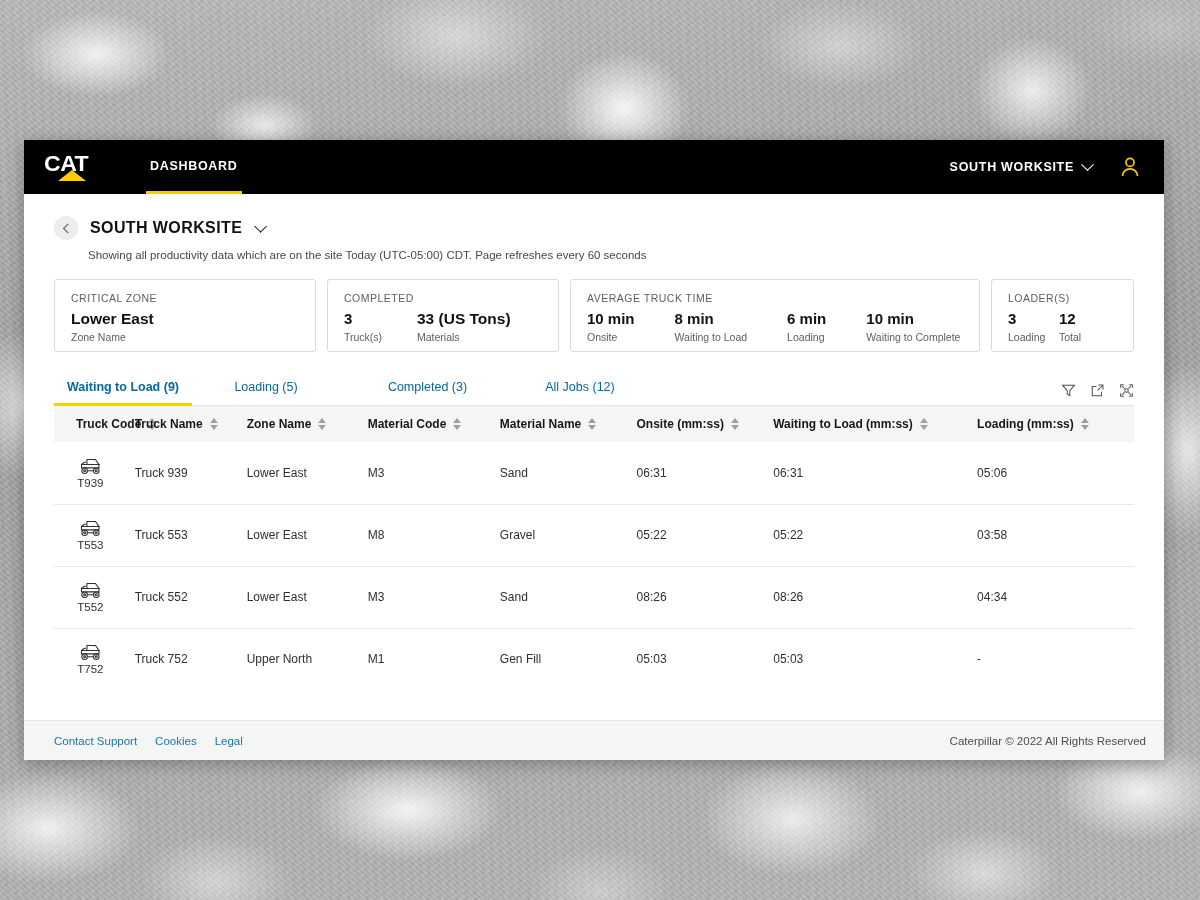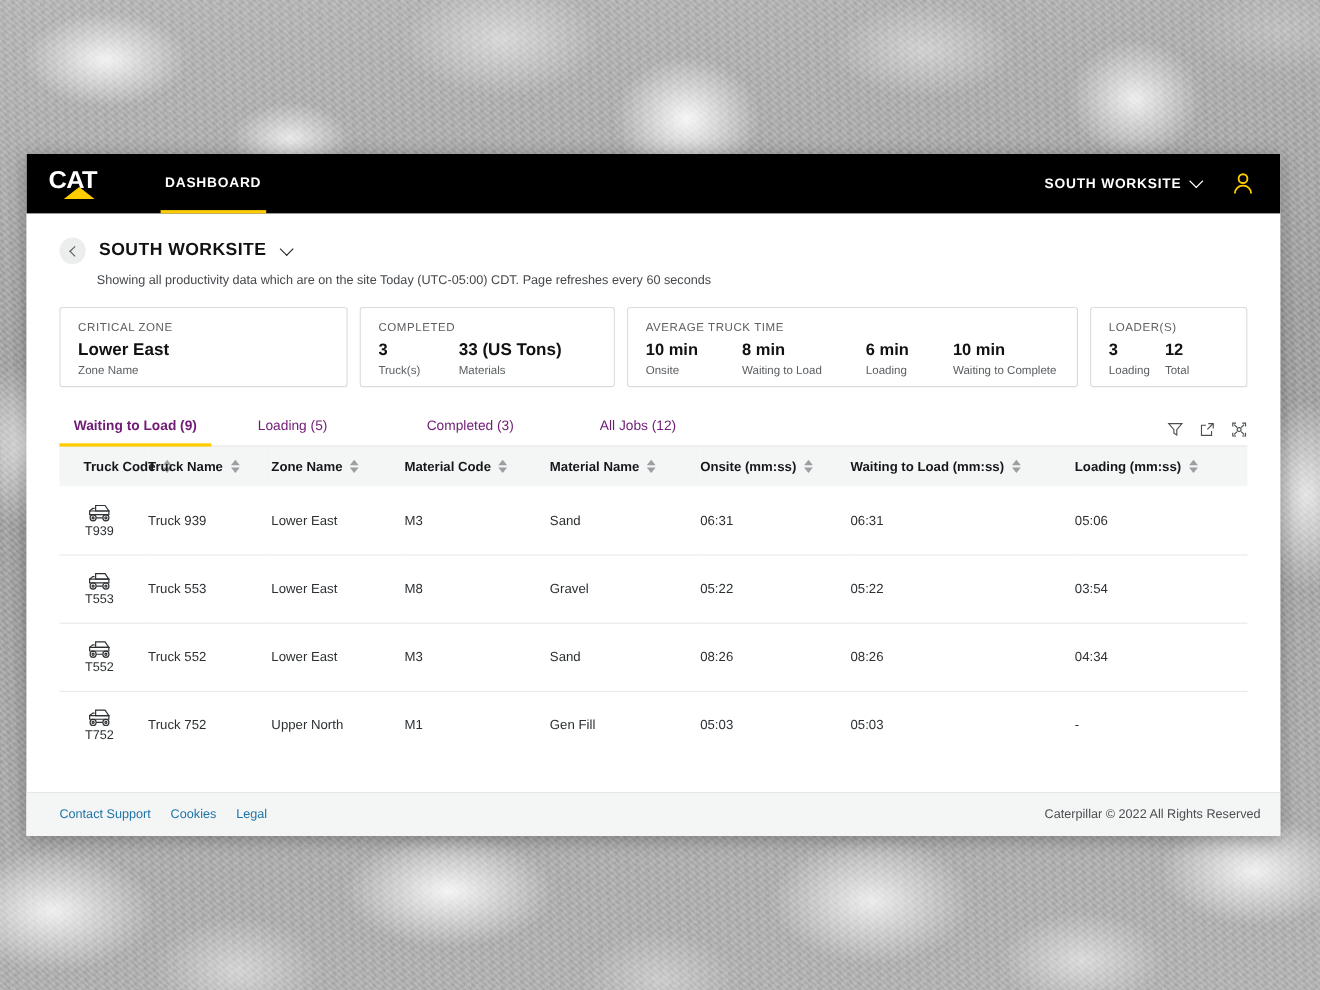--- a/index.html
+++ b/index.html
@@ -199,21 +199,21 @@
   .tabbar {
     margin-top: 20px;
     display: flex;
     align-items: flex-end;
     border-bottom: 1px solid #e2e4e5;
     height: 34px;
     position: relative;
   }
   .tab {
     font-size: 12.5px;
-    color: #701a75;
+    color: #0369a1;
     padding: 0 0 9px 0;
     margin-right: 0;
     cursor: pointer;
     text-align: center;
     border-bottom: 3px solid transparent;
     position: relative;
     bottom: -1px;
   }
   .tab.active { font-weight: bold; border-bottom-color: #FFCC00; }
   .tab-0 { width: 138px; }
@@ -553,21 +553,21 @@
               <path d="M13.3 17.4h7.3"></path>
             </svg>
             <div class="truck-code">T553</div>
           </td>
           <td class="c1">Truck 553</td>
           <td class="c2">Lower East</td>
           <td class="c3">M8</td>
           <td class="c4">Gravel</td>
           <td class="c5">05:22</td>
           <td class="c6">05:22</td>
-          <td class="c7">03:54</td>
+          <td class="c7">03:58</td>
         </tr>
 
         <tr>
           <td class="c0 truck-cell">
             <svg class="truck-ico" width="27" height="19" viewBox="0 0 34 24" fill="none" stroke="currentColor" stroke-width="1.35">
               <path d="M12.5 3.2h10.8l4.4 6.3H12.5z"></path>
               <path d="M5.6 9.5h22.1v4.2H5.6z"></path>
               <path d="M5.6 9.5 9.2 6.6h2.1"></path>
               <circle cx="9.6" cy="17.4" r="3.5"></circle>
               <circle cx="9.6" cy="17.4" r="1.2"></circle>

